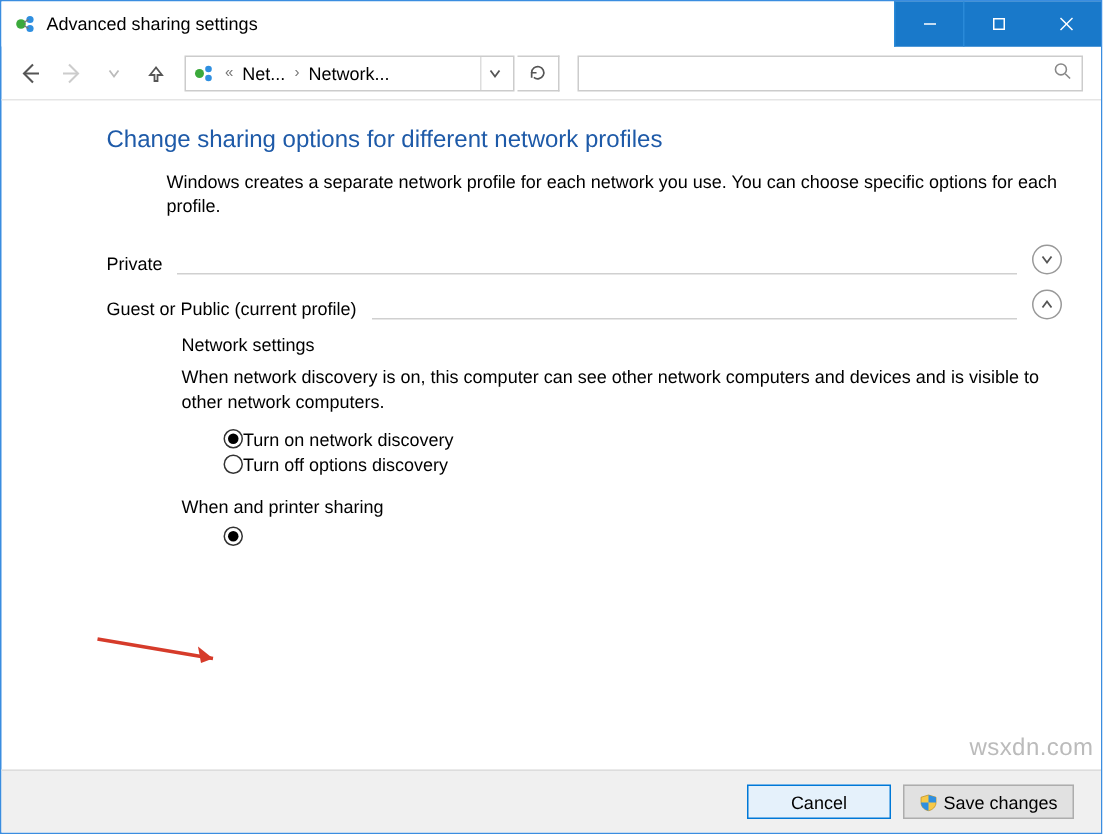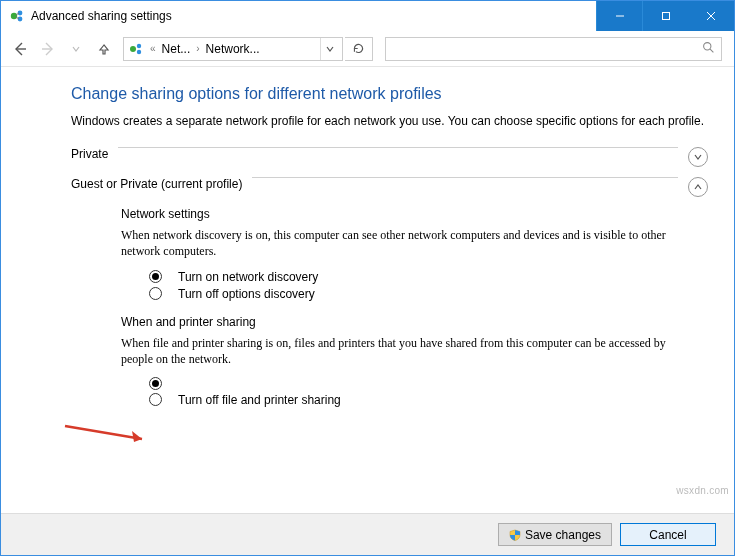--- a/index.html
+++ b/index.html
@@ -106,39 +106,39 @@
     flex:1;
     overflow:auto;
     padding: 18px 26px 10px 70px;
   }
   h1.page-title {
     color:#1e5aa8;
     font-weight:400;
     font-size:16px;
     margin:0 0 10px 0;
   }
-  .desc { color:#000; margin-bottom:18px; line-height:1.35;}
+  .desc { color:#000; margin-bottom:18px; line-height:1.35;margin-left:40px;}
   .section-row {
     display:flex;
-    align-items:flex-start;
+    align-items:flex-end;
     margin: 8px 0 10px 0;
   }
   .section-label { white-space:nowrap; }
   .section-line {
     flex:1; height:1px; background:#d0d0d0; margin:0 10px;
   }
   .chevron-circle {
     width:20px; height:20px; border:1px solid #999; border-radius:50%;
     display:flex; align-items:center; justify-content:center;
     color:#555; font-size:10px;
   }
   .subhead { margin:4px 0 6px 50px; }
-  .subdesc { margin:0 10px 10px 50px; line-height:1.35;font-family:Liberation Serif, serif;}
+  .subdesc { margin:0 10px 10px 50px; line-height:1.35;}
   .radio-group { margin-left:78px; margin-bottom:14px;}
-  .radio-row { display:flex; align-items:center; gap:16px; margin:3px 0; }
+  .radio-row { display:flex; align-items:center; gap:0; margin:3px 0; }
   .radio {
     width:13px; height:13px; border:1px solid #333; border-radius:50%;
     display:inline-flex; align-items:center; justify-content:center;
     background:#fff;
   }
   .radio.checked::after {
     content:""; width:7px; height:7px; background:#000; border-radius:50%;
   }
   
   .footer {
@@ -165,22 +165,22 @@
     width:12px; height:12px;
   }
   
   .arrow-annot {
     position:absolute;
     left:60px; top:420px;
     pointer-events:none;
   }
   
   .wm {
-    position:absolute; right:6px; bottom:60px;
-    font-size:10px; color:#bbb; letter-spacing:0.3px;
+    position:absolute; right:6px; bottom:48px;
+    font-size:16px; color:#bbb; letter-spacing:0.3px;
   }
 </style>
 </head>
 <body>
 
 <div class="window">
 
   <div class="titlebar">
     <span class="title-icon">
       <svg viewBox="0 0 16 16" width="16" height="16">
@@ -279,21 +279,21 @@
       <span class="section-label">Private</span>
       <span class="section-line"></span>
       <span class="chevron-circle">
         <svg width="10" height="10" viewBox="0 0 10 10">
             <path d="M2 3 L5 7 L8 3" fill="none" stroke="#555" stroke-width="1.2"></path>
           </svg>
       </span>
     </div>
 
     <div class="section-row">
-      <span class="section-label">Guest or Private (current profile)</span>
+      <span class="section-label">Guest or Public (current profile)</span>
       <span class="section-line"></span>
       <span class="chevron-circle">
         <svg width="10" height="10" viewBox="0 0 10 10">
             <path d="M2 7 L5 3 L8 7" fill="none" stroke="#555" stroke-width="1.2"></path>
           </svg>
       </span>
     </div>
 
     <div class="subhead">Network settings</div>
     <div class="subdesc">When network discovery is on, this computer can see other network computers and devices and is visible to other network computers.</div>
@@ -302,47 +302,42 @@
         <span class="radio checked"></span>
         <span>Turn on network discovery</span>
       </div>
       <div class="radio-row">
         <span class="radio"></span>
         <span>Turn off options discovery</span>
       </div>
     </div>
 
     <div class="subhead">When and printer sharing</div>
-    <div class="subdesc">When file and printer sharing is on, files and printers that you have shared from this computer can be accessed by people on the network.</div>
     <div class="radio-group">
       <div class="radio-row">
         <span class="radio checked"></span>
       </div>
-      <div class="radio-row">
-        <span class="radio"></span>
-        <span>Turn off file and printer sharing</span>
-      </div>
     </div>
 
   </div>
 
   <div class="footer">
+    <div class="btn default">
+      <span>Cancel</span>
+    </div>
     <div class="btn">
       <span class="shield">
         <svg viewBox="0 0 12 12" width="12" height="12">
           <path d="M6 1 L11 2.5 V6 C11 9 8.5 11 6 11.5 C3.5 11 1 9 1 6 V2.5 Z" fill="#f7c948" stroke="#c09020" stroke-width="0.5"></path>
           <path d="M6 1 L11 2.5 V6 L6 6 Z" fill="#2f8fe0"></path>
           <path d="M6 6 L6 11.5 C3.5 11 1 9 1 6 Z" fill="#2f8fe0"></path>
         </svg>
       </span>
       <span>Save changes</span>
     </div>
-    <div class="btn default">
-      <span>Cancel</span>
-    </div>
   </div>
 </div>
 
 <svg class="arrow-annot" width="100" height="30">
   <line x1="5" y1="6" x2="82" y2="19" stroke="#d63b2a" stroke-width="2.5"></line>
   <polygon points="82,19 72,11 74,22" fill="#d63b2a"></polygon>
 </svg>
 
 <div class="wm">wsxdn.com</div>
 

